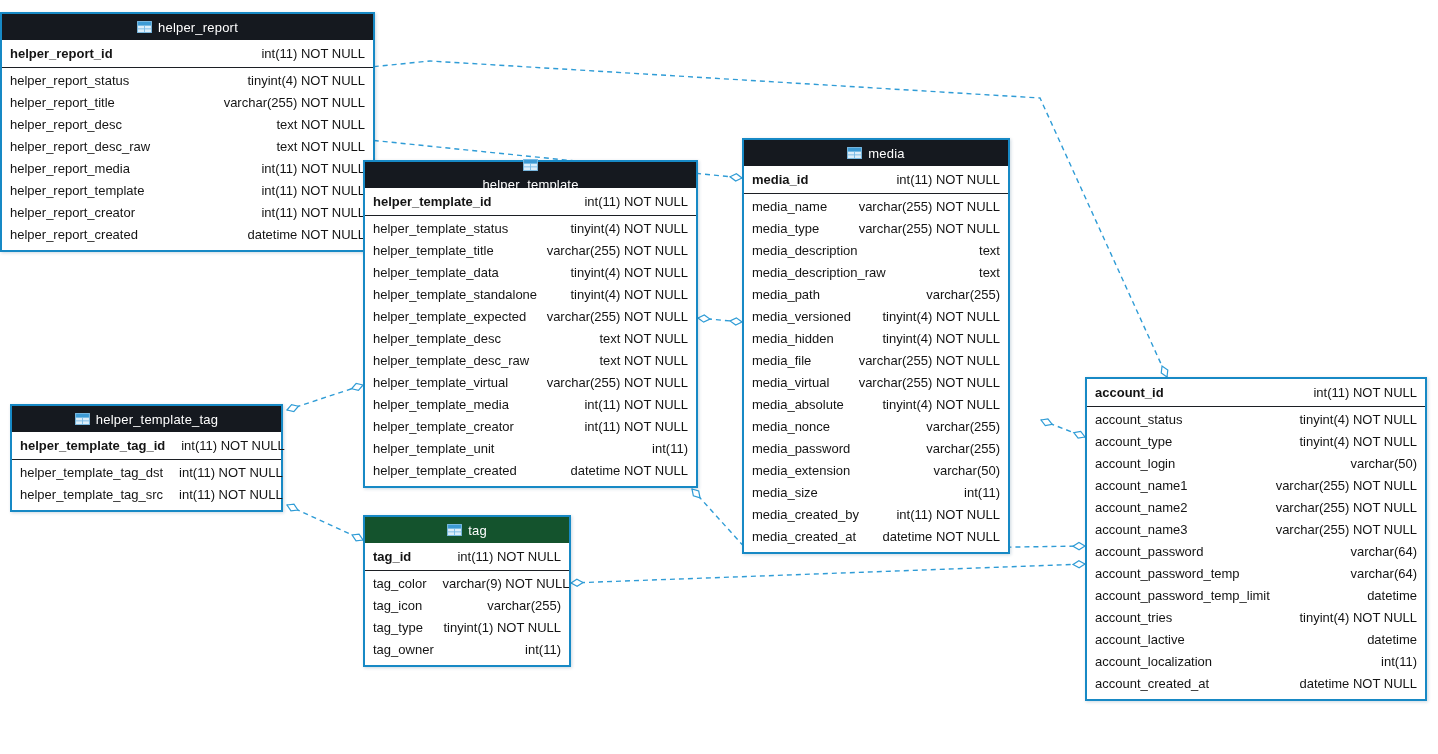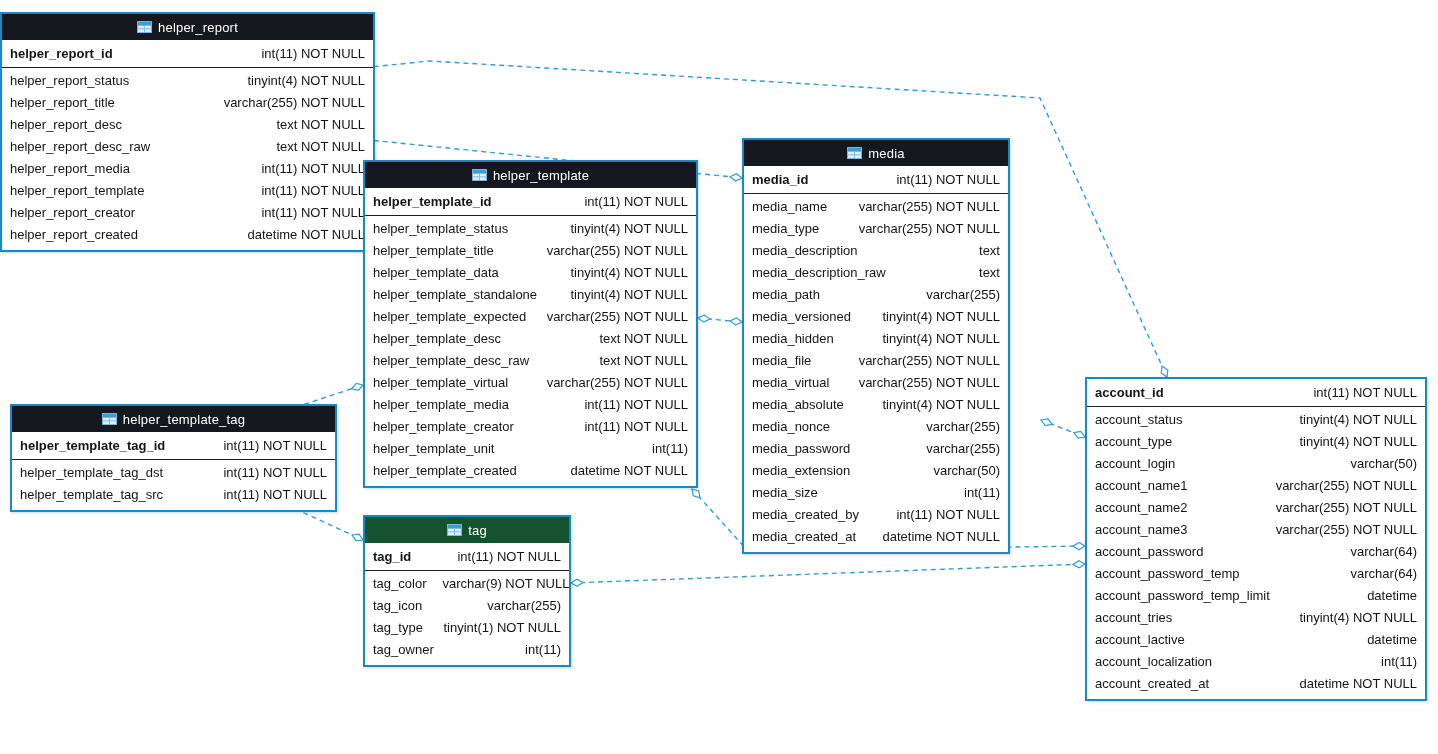--- a/index.html
+++ b/index.html
@@ -109,21 +109,21 @@
             <span class="col-name">helper_report_creator</span>
             <span class="col-type">int(11) NOT NULL</span>
           </div>
           <div class="row">
             <span class="col-name">helper_report_created</span>
             <span class="col-type">datetime NOT NULL</span>
           </div>
         </div>
       </div>
       <div class="table-node" style="left: 363px; top: 160px; width: 335px; border-color: rgb(23, 137, 197);">
-        <div class="table-header" style="background: rgb(21, 25, 31); color: rgb(255, 255, 255);">
+        <div class="table-header" style="background: rgb(21, 25, 31); color: rgb(255, 255, 255); flex-direction: column;">
           <svg class="tbl-icon" viewBox="0 0 16 13">
             <rect x="0.5" y="0.5" width="15" height="12" fill="#ddeef9" stroke="#79bce6"></rect>
             <rect x="1" y="1" width="14" height="4" fill="#3d9bd5"></rect>
             <line x1="8" y1="5" x2="8" y2="12.5" stroke="#79bce6" stroke-width="1"></line>
             <line x1="1" y1="8.5" x2="15" y2="8.5" stroke="#79bce6" stroke-width="1"></line>
           </svg>
           <span>helper_template</span>
         </div>
         <div class="sec pk">
           <div class="row pk-row">
@@ -258,21 +258,21 @@
           <div class="row">
             <span class="col-name">media_created_by</span>
             <span class="col-type">int(11) NOT NULL</span>
           </div>
           <div class="row">
             <span class="col-name">media_created_at</span>
             <span class="col-type">datetime NOT NULL</span>
           </div>
         </div>
       </div>
-      <div class="table-node" style="left: 10px; top: 404px; width: 327px; border-color: rgb(23, 137, 197);">
+      <div class="table-node" style="left: 10px; top: 404px; width: 273px; border-color: rgb(23, 137, 197);">
         <div class="table-header" style="background: rgb(21, 25, 31); color: rgb(255, 255, 255);">
           <svg class="tbl-icon" viewBox="0 0 16 13">
             <rect x="0.5" y="0.5" width="15" height="12" fill="#ddeef9" stroke="#79bce6"></rect>
             <rect x="1" y="1" width="14" height="4" fill="#3d9bd5"></rect>
             <line x1="8" y1="5" x2="8" y2="12.5" stroke="#79bce6" stroke-width="1"></line>
             <line x1="1" y1="8.5" x2="15" y2="8.5" stroke="#79bce6" stroke-width="1"></line>
           </svg>
           <span>helper_template_tag</span>
         </div>
         <div class="sec pk">

